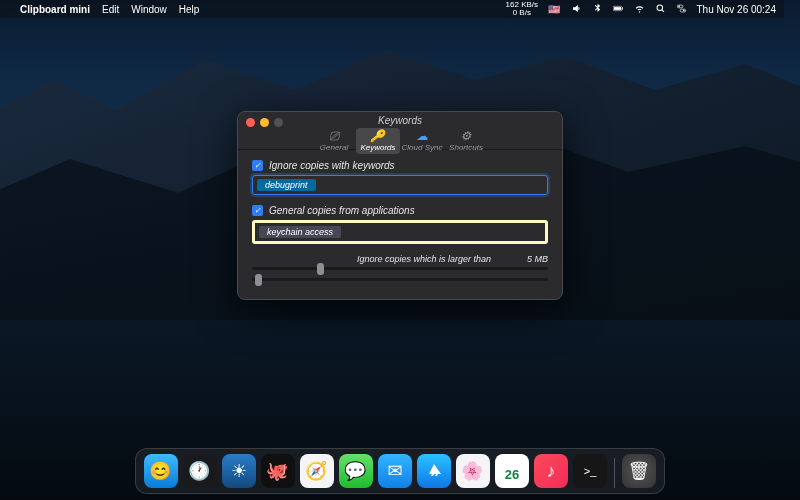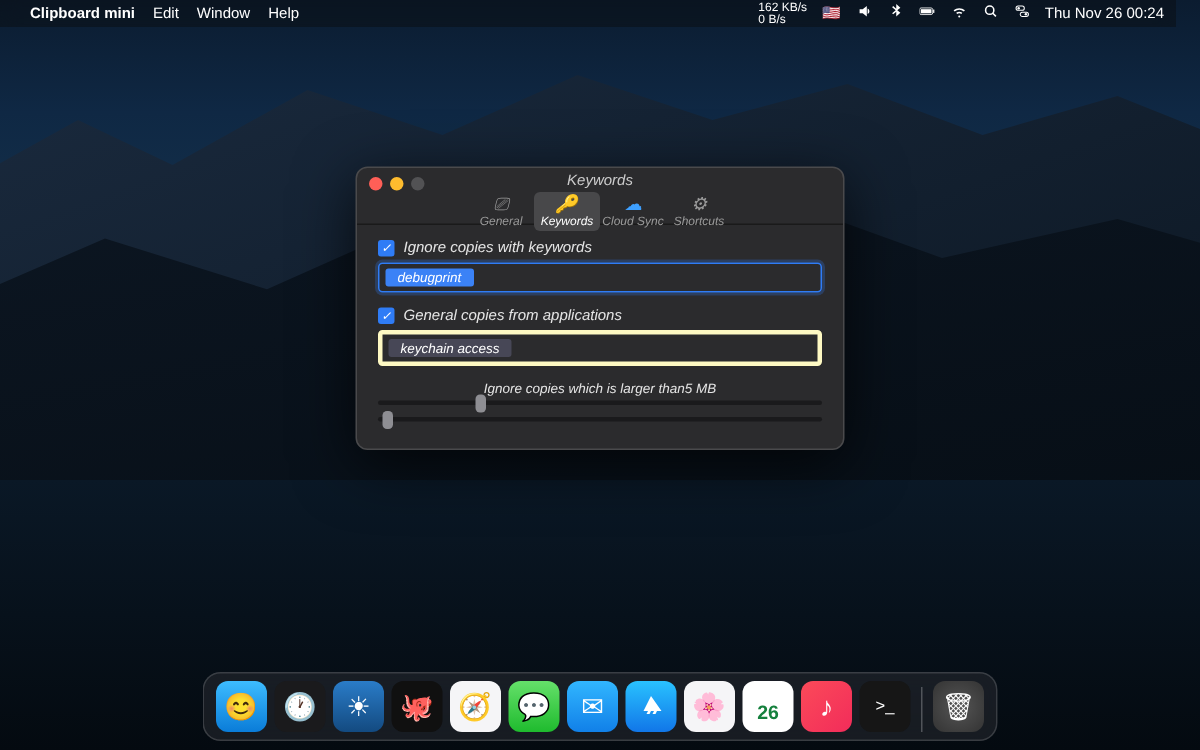--- a/index.html
+++ b/index.html
@@ -17,43 +17,43 @@
   clip-path: polygon(0 30%, 10% 15%, 22% 28%, 35% 8%, 48% 22%, 60% 5%, 72% 20%, 85% 10%, 100% 25%, 100% 100%, 0 100%); }
 .water { position:absolute; bottom:0; left:0; right:0; height:180px;
   background: linear-gradient(180deg,#0a1826,#040a10); }
 
 
 .menubar { position: absolute; top:0; left:0; right:16px; height:18px; background: rgba(10,10,10,0.4); backdrop-filter: blur(6px); display:flex; align-items:center; color:#fff; font-size:10px; padding:0 8px; z-index:100; }
 .menubar .left { display:flex; gap:12px; align-items:center; }
 .menubar .left .apple { font-size:11px; }
 .menubar .left span:nth-child(2){ font-weight:600; }
 .menubar .right { margin-left:auto; display:flex; gap:10px; align-items:center; }
-.menubar .right .net { font-size:8px; line-height:8px; text-align:left; }
+.menubar .right .net { font-size:8px; line-height:8px; text-align:center; }
 .menubar .right svg { width:11px; height:11px; fill:#fff; }
 
 
 .window { position:absolute; left:237px; top:111px; width:326px; background:#2b2b2d; border:1px solid #4a4a4c; border-radius:8px; box-shadow:0 10px 40px rgba(0,0,0,0.7); color:#e5e5e5; font-size:10px; z-index:50;font-style:italic; }
 .titlebar { height:38px; border-bottom:1px solid #1a1a1a; position:relative; }
 .traffic { position:absolute; left:8px; top:6px; display:flex; gap:5px; }
 .traffic div { width:9px; height:9px; border-radius:50%; }
 .tl-close{background:#ff5f57;} .tl-min{background:#febc2e;} .tl-max{background:#525254;}
 .win-title { text-align:center; padding-top:3px; font-size:10px; color:#ccc; }
 .toolbar { display:flex; justify-content:center; gap:0; margin-top:2px; }
 .toolbar .tab { width:44px; text-align:center; font-size:8px; color:#9a9a9a; padding:1px 0 2px; border-radius:4px; cursor:pointer; }
 .toolbar .tab.active { background:#48484a; color:#fff; }
 .toolbar .tab .ticon { height:14px; display:flex; align-items:center; justify-content:center; font-size:12px; }
 .content { padding:10px 14px 14px; }
 .check-row { display:flex; align-items:center; gap:6px; margin-bottom:4px; }
 .checkbox { width:11px; height:11px; background:#2f7cf6; border-radius:2px; display:flex; align-items:center; justify-content:center; color:#fff; font-size:8px; }
 .token-field { border:3px solid #fef9c3; border-radius:3px; padding:3px 4px; margin-bottom:10px; min-height:20px; }
 .token-field.focused { border:1.5px solid #2f7cf6; box-shadow:0 0 0 2px rgba(47,124,246,0.25); }
-.token { display:inline-block; background:#3b82f6; color:#fff; font-size:9px; padding:1px 8px; border-radius:2px; }
+.token { display:inline-block; background:#0369a1; color:#fff; font-size:9px; padding:1px 8px; border-radius:2px; }
 .token.grey { background:#474756; }
 .slider-row { margin-top:8px; }
-.slider-label { display:flex; justify-content:center; font-size:9px; margin-bottom:3px; }
+.slider-label { display:flex; justify-content:flex-end; font-size:9px; margin-bottom:3px;gap:36px; }
 .slider-track { height:3px; background:#1a1a1c; border-radius:2px; position:relative; margin:3px 0 4px; }
 .slider-thumb { position:absolute; top:-4px; width:7px; height:12px; background:#8e8e93; border-radius:3px; }
 
 
 .dock-wrap { position:absolute; bottom:6px; left:50%; transform:translateX(-50%); z-index:40; }
 .dock { background:rgba(60,60,65,0.35); border:1px solid rgba(255,255,255,0.15); border-radius:12px; padding:5px 8px; display:flex; gap:5px; align-items:flex-end; backdrop-filter: blur(10px); }
 .dock .app { width:34px; height:34px; border-radius:8px; display:flex; align-items:center; justify-content:center; font-size:18px; color:#fff; }
 .dock .sep { width:1px; height:30px; background:rgba(255,255,255,0.25); margin:0 2px; }
 .ap-finder{background:linear-gradient(180deg,#3dbcff,#0a7cd8);} 
 .ap-clock{background:#1a1a1c;}

